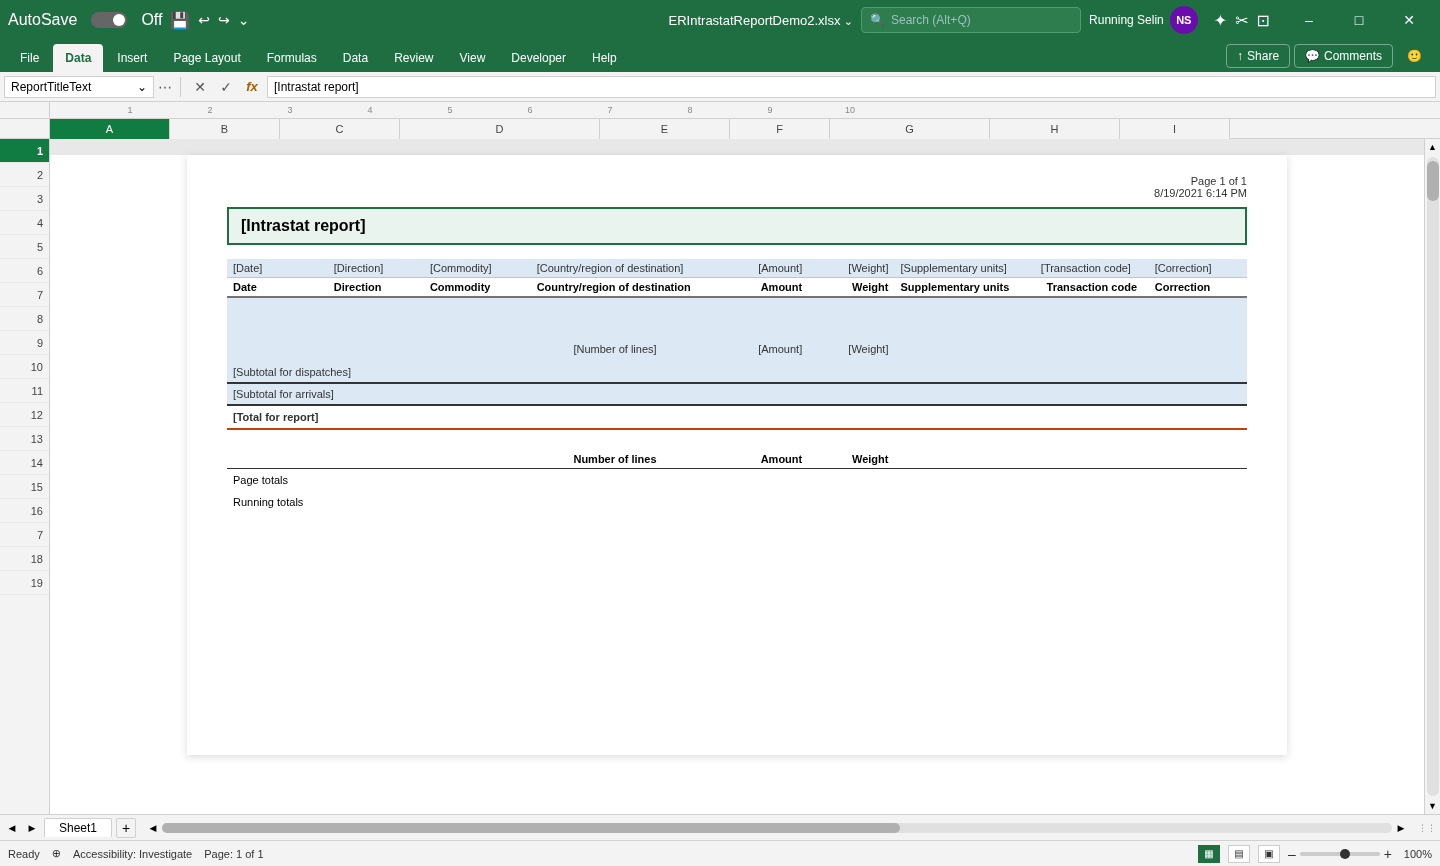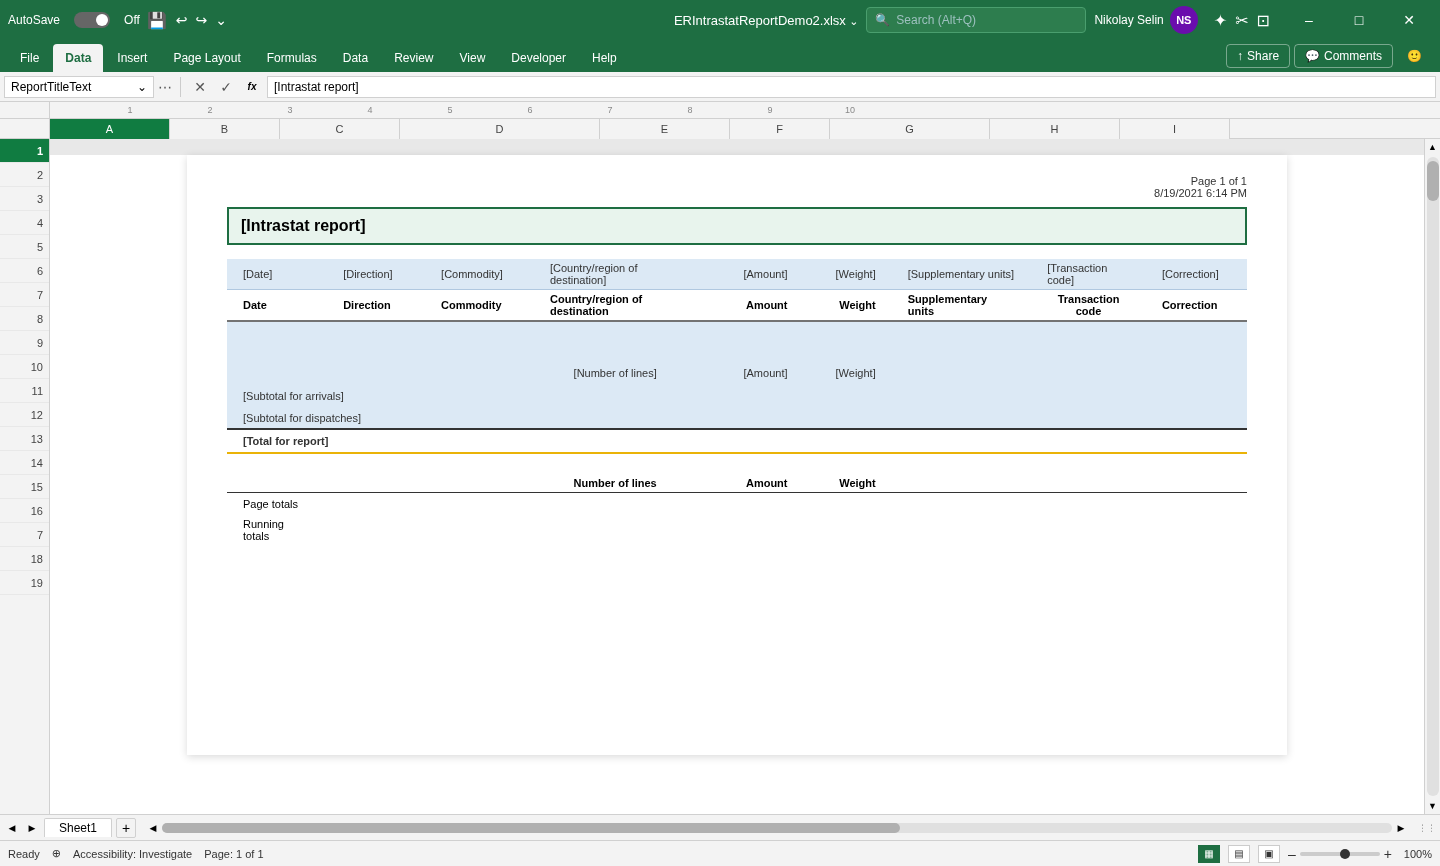--- a/index.html
+++ b/index.html
@@ -12,21 +12,21 @@
       display: flex;
       align-items: center;
       padding: 0 8px;
       color: white;
       gap: 8px;
     }
     #title-bar .autosave-area {
       display: flex;
       align-items: center;
       gap: 14px;
-      font-size: 12px;
+      font-size: 16px;
     }
     .toggle-off {
       background: #666;
       border-radius: 10px;
       width: 36px;
       height: 16px;
       display: inline-flex;
       align-items: center;
       padding: 2px;
       position: relative;
@@ -235,21 +235,21 @@
       color: #333;
       padding: 4px 0;
       margin-bottom: 8px;
     }
     .report-table {
       width: 100%;
       border-collapse: collapse;
       font-size: 11px;
     }
     .report-table th, .report-table td {
-      padding: 3px 16px;
+      padding: 3px 6px;
       border: none;
     }
     .header-row-bracket {
       background: #dce9f5;
       color: #333;
       font-style: normal;
       border-bottom: 1px solid #b0c8e0;
     }
     .header-row-label {
       background: white;
@@ -328,21 +328,21 @@
   <span style="font-size:14px; cursor:pointer;">⌄</span>
   <div style="flex:1; text-align:right;">
     <span style="font-size:13px;">ERIntrastatReportDemo2.xlsx</span>
     <span style="font-size:11px; cursor:pointer;"> ⌄</span>
   </div>
   <div class="search-box">
     <span>🔍</span>
     <span style="opacity:0.7;">Search (Alt+Q)</span>
   </div>
   <div class="user-area">
-    <span>Nikolay Selin</span>
+    <span>Running Selin</span>
     <div class="user-avatar">
       <span>NS</span>
     </div>
   </div>
   <span style="font-size:16px; cursor:pointer; margin-left:8px;">✦</span>
   <span style="font-size:16px; cursor:pointer;">✂</span>
   <span style="font-size:16px; cursor:pointer;">⊡</span>
   <div class="win-controls">
     <div class="win-btn">–</div>
     <div class="win-btn">□</div>
@@ -376,21 +376,21 @@
 
 <div id="formula-bar">
   <div id="name-box">
     <span>ReportTitleText</span>
     <span>⌄</span>
   </div>
   <span style="font-size:14px; cursor:pointer; color:#555;">⋯</span>
   <div class="formula-separator"></div>
   <div class="formula-btn">✕</div>
   <div class="formula-btn">✓</div>
-  <div class="formula-btn" style="font-style:italic; font-weight:bold; color:#000000; font-size:10px;">fx</div>
+  <div class="formula-btn" style="font-style:italic; font-weight:bold; color:#a16207; font-size:13px;">fx</div>
   <input class="formula-input" value="[Intrastat report]" readonly="" style="flex: 1 1 0%;">
 </div>
 
 <div id="sheet-container">
 
   <div style="display:flex; background:#f3f3f3; border-bottom:1px solid #d0d0d0;">
     <div style="width:50px; min-width:50px; height:16px; border-right:1px solid #d0d0d0; background:#f3f3f3;"></div>
     <div style="flex:1; height:16px; background:#f3f3f3; overflow:hidden; display:flex; align-items:center;">
 
       <div style="display:flex; width:100%; padding-left:40px;">
@@ -499,30 +499,30 @@
           </tr>
 
           <tr class="data-area data-row-8" style="height:24px;">
             <td colspan="3"></td>
             <td style="text-align:center;"><span>[Number of lines]</span></td>
             <td style="text-align:right;"><span>[Amount]</span></td>
             <td style="text-align:right;"><span>[Weight]</span></td>
             <td colspan="3"></td>
           </tr>
 
+          <tr class="data-area subtotal-row" style="height:22px; border-bottom:2px solid #333;">
+            <td colspan="9" style="border-bottom:2px solid #333;"><span>[Subtotal for dispatches]</span></td>
+          </tr>
+
           <tr class="data-area subtotal-row" style="height:22px;">
             <td colspan="9"><span>[Subtotal for arrivals]</span></td>
           </tr>
 
-          <tr class="data-area subtotal-row" style="height:22px; border-bottom:2px solid #333;">
-            <td colspan="9" style="border-bottom:2px solid #333;"><span>[Subtotal for dispatches]</span></td>
-          </tr>
-
           <tr class="total-row" style="height:24px;">
-            <td colspan="9" style="font-weight:bold; border-top:2px solid #333; border-bottom:2px solid #eab308;"><span>[Total for report]</span></td>
+            <td colspan="9" style="font-weight:bold; border-top:2px solid #333; border-bottom:2px solid #c2410c;"><span>[Total for report]</span></td>
           </tr>
 
           <tr style="height:16px;">
             <td colspan="9"></td>
           </tr>
 
           <tr class="footer-labels" style="border-bottom:1px solid #333;">
             <td colspan="3"></td>
             <td style="text-align:center; font-weight:bold; border-bottom:1px solid #333;"><span>Number of lines</span></td>
             <td style="text-align:right; font-weight:bold; border-bottom:1px solid #333;"><span>Amount</span></td>

